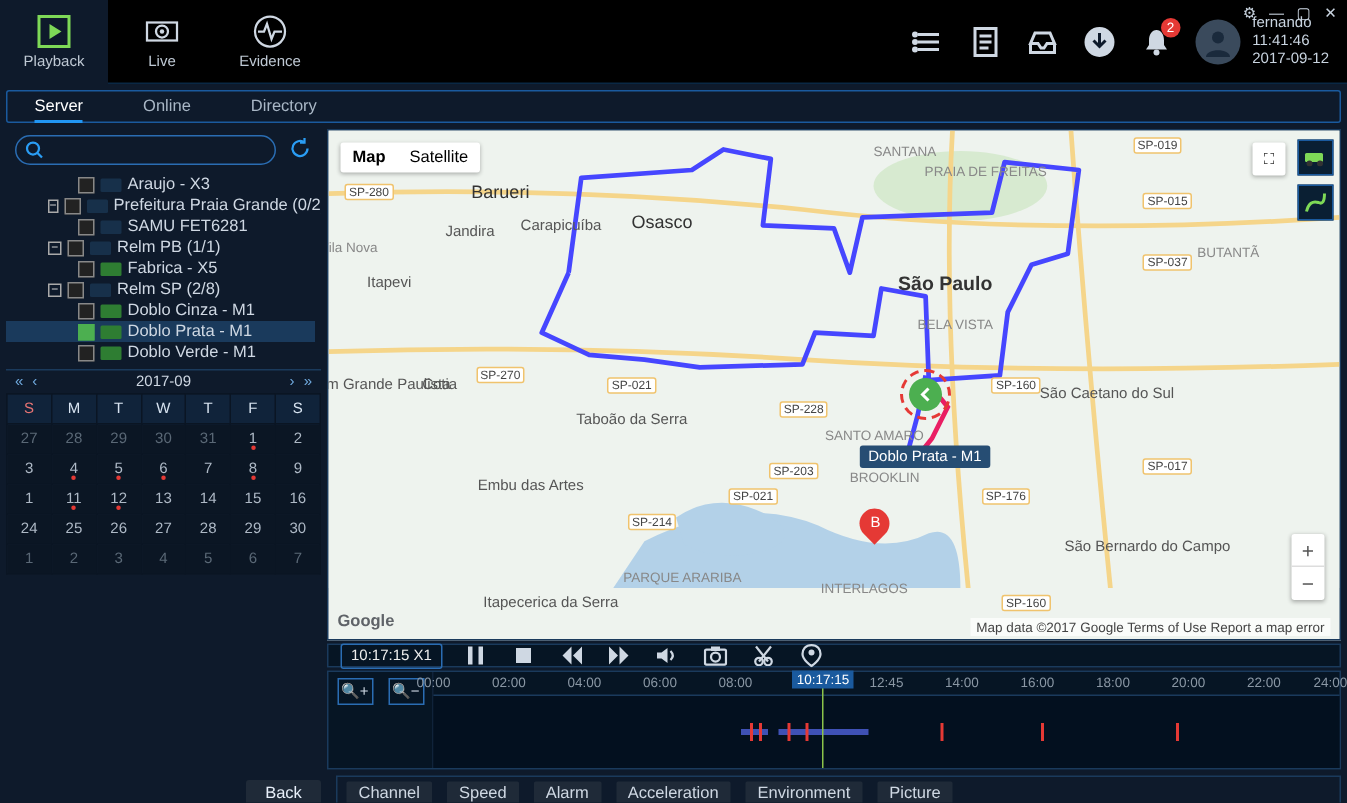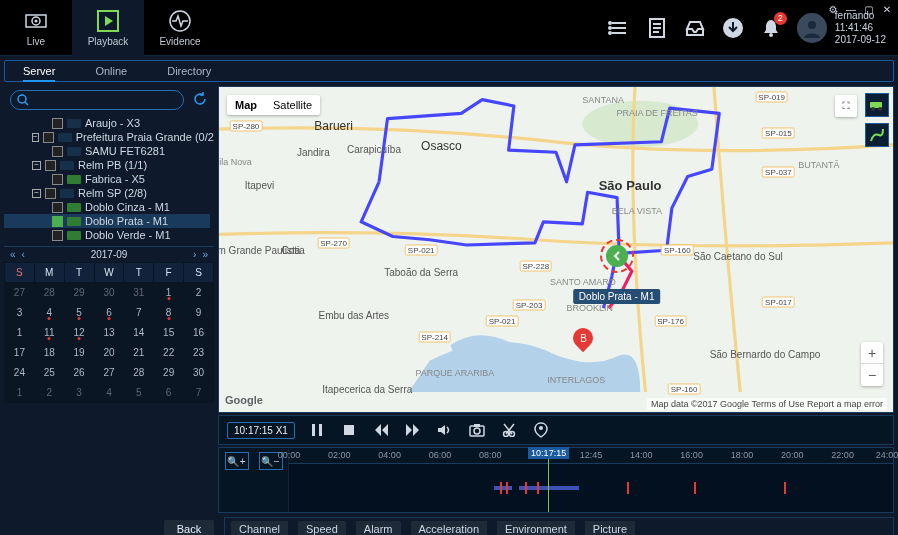--- a/index.html
+++ b/index.html
@@ -91,21 +91,21 @@
   .marker-vehicle .ring { position:absolute; inset:0; border:2px dashed #e53935; border-radius:50%; }
   .marker-vehicle .core { position:absolute; inset:6px; background:#4caf50; border-radius:50%; display:flex; align-items:center; justify-content:center; }
 
   .map-label { position:absolute; font-size:10px; color:#555; white-space:nowrap; transform:translate(-50%,-50%); font-family:Arial,sans-serif; }
   .map-label.city { color:#333; font-size:12px; }
   .map-label.city.big { font-size:13px; font-weight:bold; }
   .map-label.small { color:#888; font-size:9px; }
   .map-label.road { background:#fff; border:1px solid #f0c36d; color:#444; font-size:8px; padding:0 2px; border-radius:2px; }
 
   
-  .pbar { background:#061524; border:1px solid #1a3a5c; display:flex; align-items:center; gap:12px; padding:4px 8px; height:30px; }
+  .pbar { background:#061524; border:1px solid #1a3a5c; display:flex; align-items:center; gap:12px; padding:4px 8px; height:16px; }
   .pbar .time { border:1px solid #2a6db3; color:#eee; font-size:10px; padding:2px 6px; border-radius:2px; }
   .pbar .pc { width:20px; height:20px; display:flex; align-items:center; justify-content:center; cursor:pointer; color:#cfd8e3; }
   .pbar .sep { margin-left:auto; }
 
   .timeline { background:#061524; border:1px solid #1a3a5c; display:flex; height:66px; }
   .tl-tools { width:70px; display:flex; align-items:flex-start; justify-content:center; gap:10px; padding-top:4px; border-right:1px solid #10233a; }
   .tl-tools .zb { width:24px; height:18px; border:1px solid #2a6db3; display:flex; align-items:center; justify-content:center; cursor:pointer; font-size:10px; }
   .tl-track { flex:1; position:relative; }
   .tl-ruler { height:16px; position:relative; border-bottom:1px solid #1a3a5c; }
   .tl-ruler .tick { position:absolute; top:2px; font-size:9px; color:#8a97a4; transform:translateX(-50%); }
@@ -133,38 +133,38 @@
 
 <div class="winicons">
   <div class="wic">⚙</div>
   <div class="wic">—</div>
   <div class="wic">▢</div>
   <div class="wic">✕</div>
 </div>
 
 <div class="topbar">
   <div class="modes">
+    <div class="mode active">
+      <div class="icn">
+        <svg width="26" height="26" viewBox="0 0 26 26">
+            <rect x="3" y="3" width="20" height="20" fill="none" stroke="#7ed957" stroke-width="2"></rect>
+            <path d="M10 8 L18 13 L10 18 Z" fill="#7ed957"></path>
+          </svg>
+      </div>
+      <div class="lbl">Playback</div>
+    </div>
     <div class="mode">
       <div class="icn">
         <svg width="26" height="18" viewBox="0 0 26 18">
             <rect x="3" y="3" width="20" height="12" fill="none" stroke="#cfd8e3" stroke-width="1.5"></rect>
             <circle cx="13" cy="9" r="4" fill="none" stroke="#cfd8e3" stroke-width="1.5"></circle>
             <circle cx="13" cy="9" r="1.5" fill="#cfd8e3"></circle>
           </svg>
       </div>
       <div class="lbl">Live</div>
-    </div>
-    <div class="mode active">
-      <div class="icn">
-        <svg width="26" height="26" viewBox="0 0 26 26">
-            <rect x="3" y="3" width="20" height="20" fill="none" stroke="#7ed957" stroke-width="2"></rect>
-            <path d="M10 8 L18 13 L10 18 Z" fill="#7ed957"></path>
-          </svg>
-      </div>
-      <div class="lbl">Playback</div>
     </div>
     <div class="mode">
       <div class="icn">
         <svg width="26" height="26" viewBox="0 0 26 26">
             <circle cx="13" cy="13" r="10" fill="none" stroke="#cfd8e3" stroke-width="1.5"></circle>
             <path d="M5 13 L9 13 L11 8 L14 18 L16 13 L21 13" fill="none" stroke="#cfd8e3" stroke-width="1.5"></path>
           </svg>
       </div>
       <div class="lbl">Evidence</div>
     </div>
@@ -344,29 +344,20 @@
         <tr>
           <td>1</td>
           <td><span>11</span><span class="dot"></span></td>
           <td><span>12</span><span class="dot"></span></td>
           <td>13</td>
           <td>14</td>
           <td>15</td>
           <td>16</td>
         </tr>
         <tr>
-          <td>17</td>
-          <td>18</td>
-          <td>19</td>
-          <td>20</td>
-          <td>21</td>
-          <td>22</td>
-          <td>23</td>
-        </tr>
-        <tr>
           <td>24</td>
           <td>25</td>
           <td>26</td>
           <td>27</td>
           <td>28</td>
           <td>29</td>
           <td>30</td>
         </tr>
         <tr>
           <td class="other">1</td>

